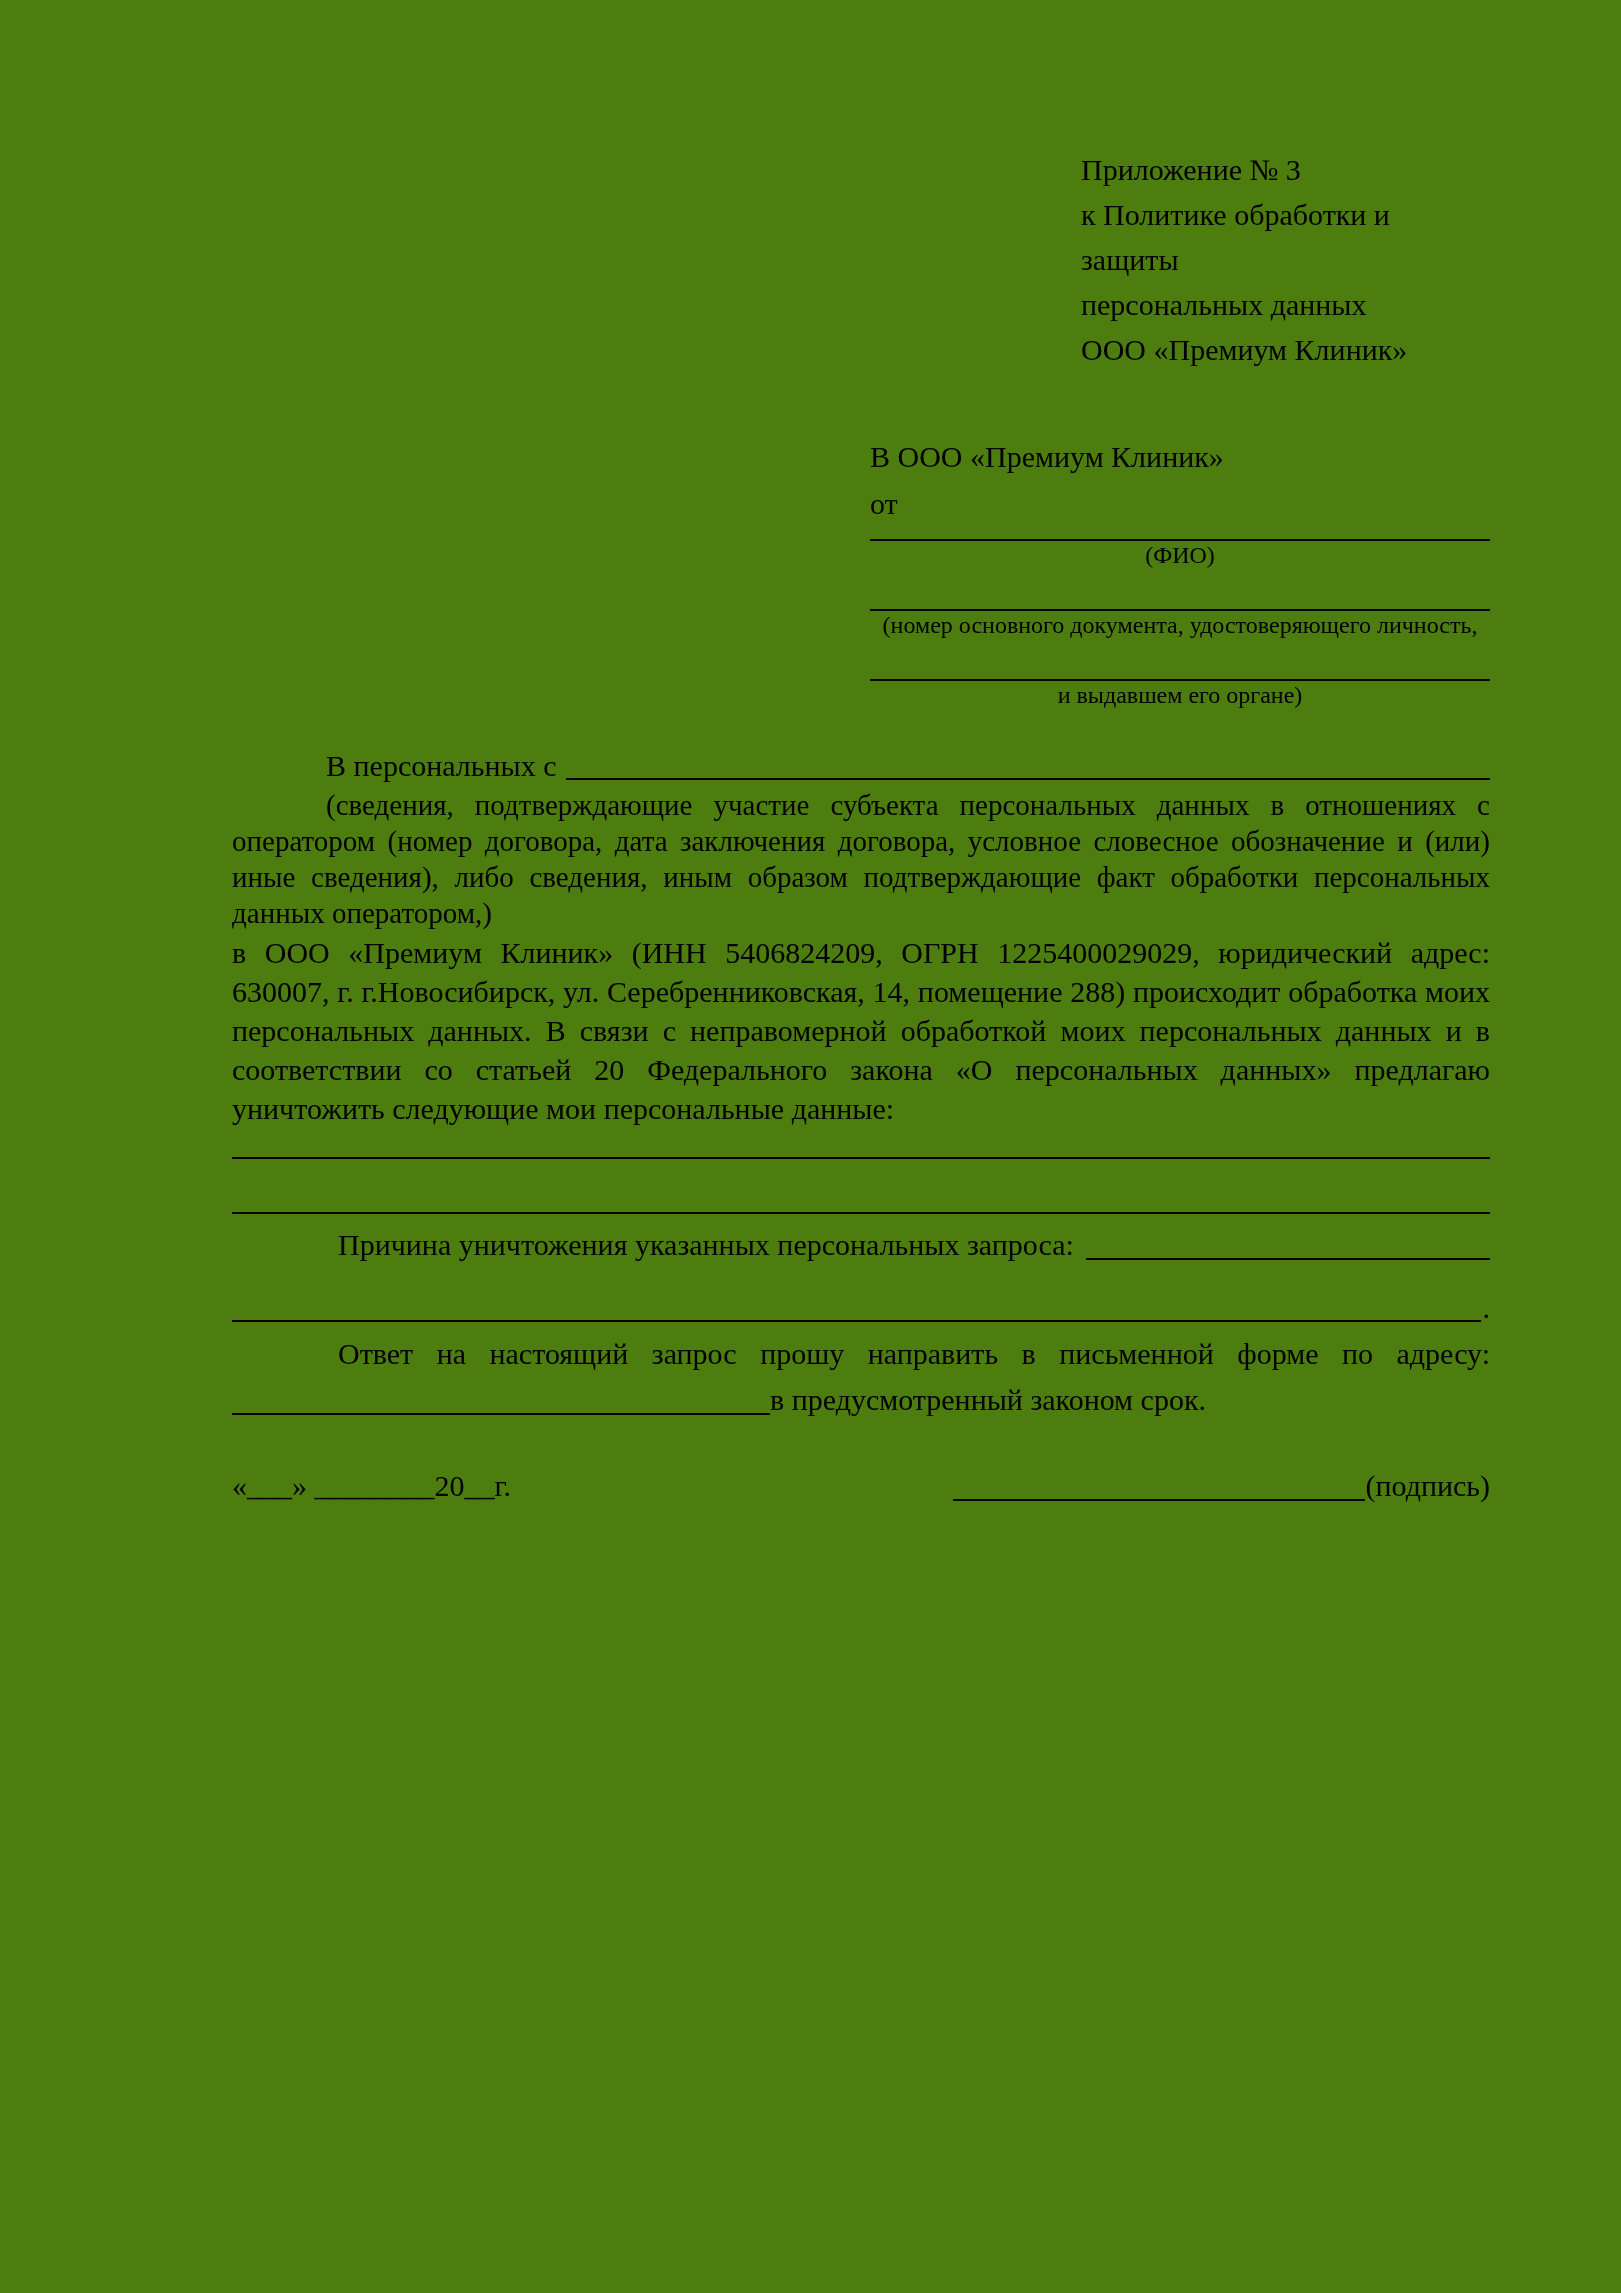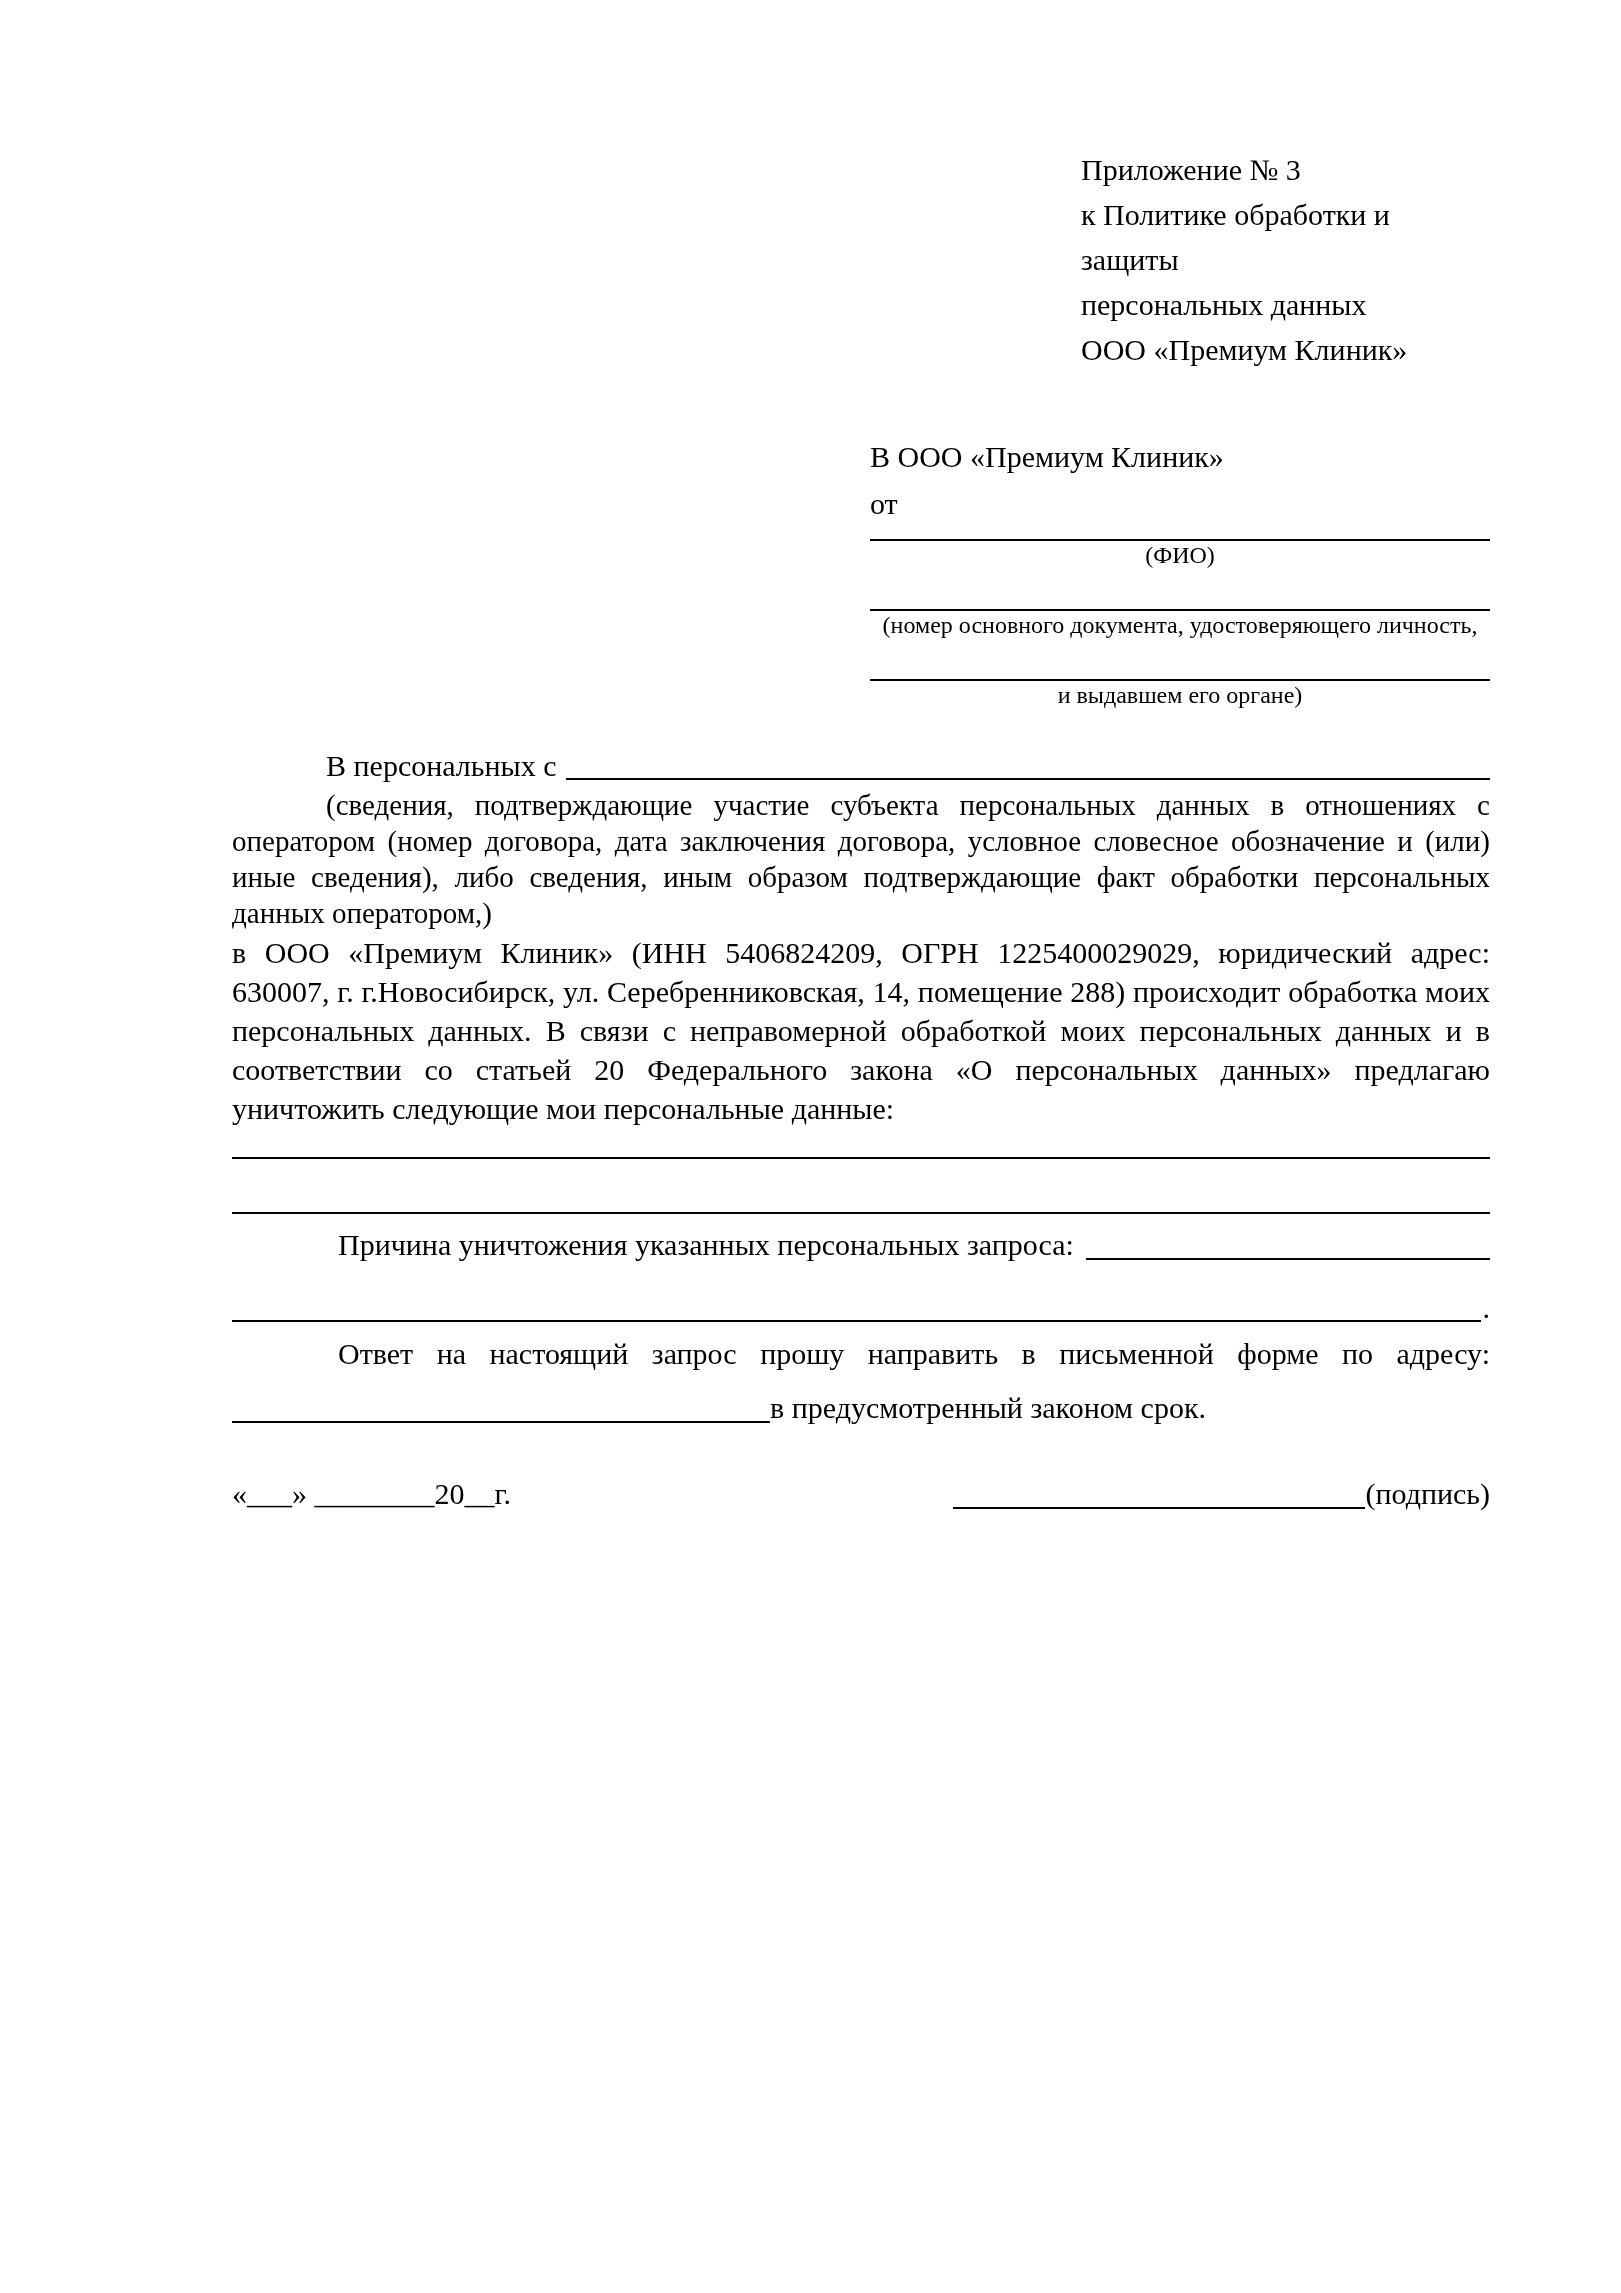--- a/index.html
+++ b/index.html
@@ -5,21 +5,21 @@
   html, body {
     margin: 0;
     padding: 0;
     background: #808080;
   }
   .page {
     position: relative;
     width: 1621px;
     height: 2294px;
     margin: 0 auto;
-    background: #ffffff;
+    background: #4d7c0f;
     color: #000000;
     font-family: "Liberation Serif", "DejaVu Serif", serif;
     font-size: 30px;
     line-height: 39px;
     box-sizing: border-box;
     padding: 147px 131px 0 232px; 
     overflow: hidden;
   }
 
   
@@ -114,21 +114,21 @@
   .answer-line {
     margin: 5.9px 0 0 0;
     text-indent: 106px;
     text-align: justify;
     text-align-last: justify;
     line-height: 41px;
     white-space: nowrap;
   }
 
   .address-row {
-    margin-top: 13px;
+    margin-top: 5px;
     line-height: 41px;
   }
   .address-row .addr-line {
     flex: 0 0 538px;
     max-width: 538px;
   }
 
   
   .sign-row {
     display: flex;

